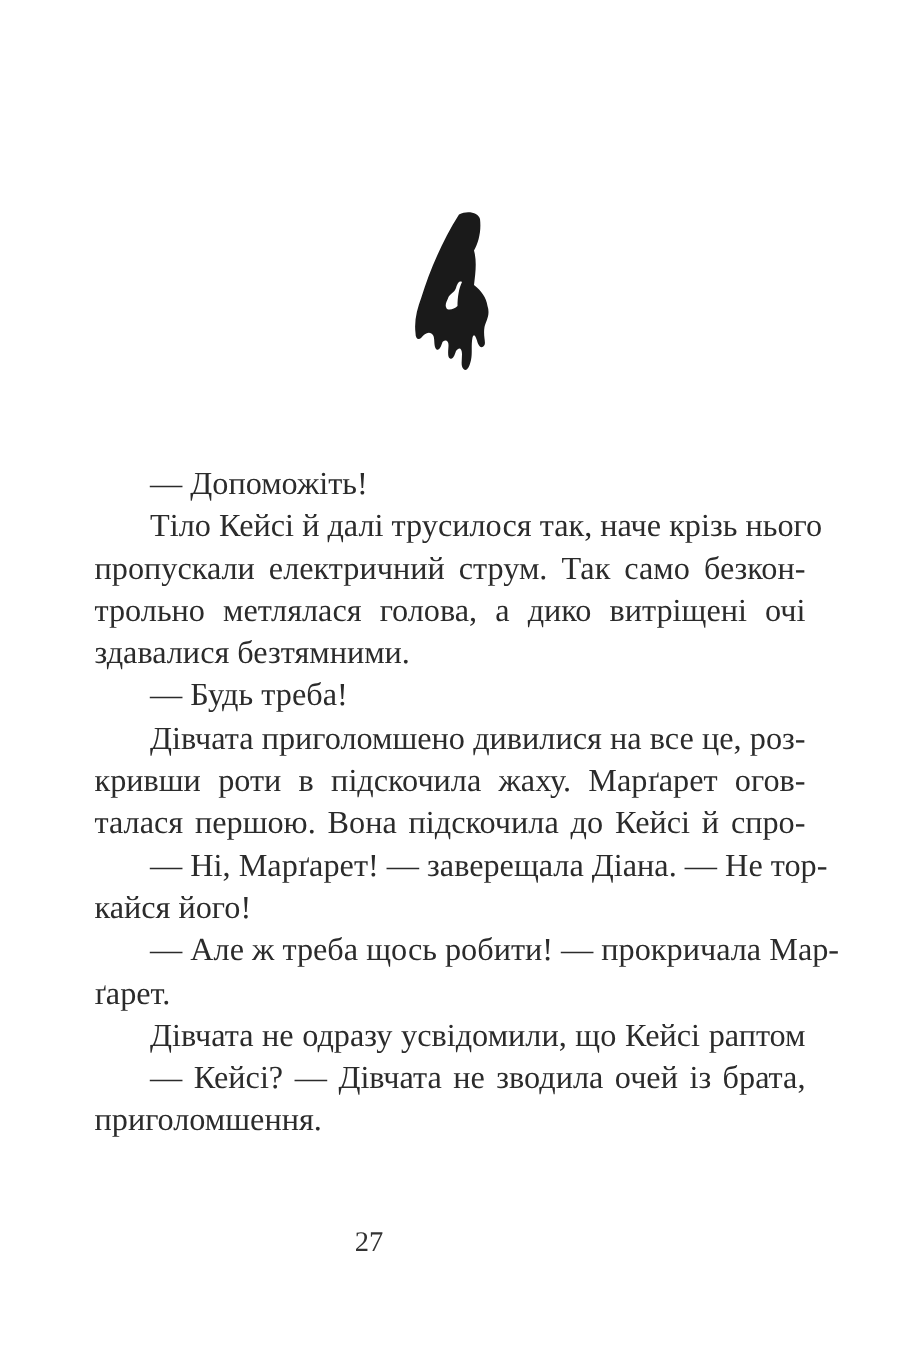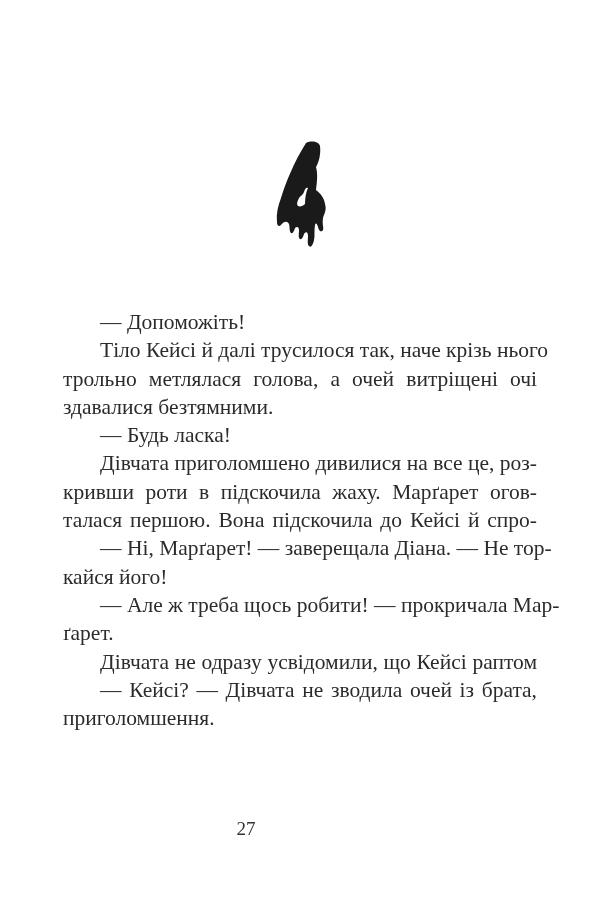--- a/index.html
+++ b/index.html
@@ -17,23 +17,24 @@
 
 <div class="chapter-num">
   <svg viewBox="0 0 70 115" width="70" height="115">
     <path fill="#1a1a1a" d="M34 3 C40 0 47 2 48 6 C49 14 47 22 44 27 C46 34 45 42 44 50 C49 54 52 58 53 64 C55 70 52 74 51 78 C50 84 52 88 51 90 C49 93 47 91 46 87 C45 84 44 82 43 85 C42 90 43 96 42 100 C41 105 39 108 37 106 C35 104 36 100 36 96 C36 92 34 91 32 94 C31 97 30 100 28 99 C26 98 27 93 27 90 C27 87 25 86 23 88 C22 91 21 94 19 93 C17 91 18 87 17 84 C15 80 11 82 9 85 C7 87 5 86 5 82 C4 74 6 66 9 58 C14 42 22 22 34 3 Z M26 66 C28 67 31 66 33 64 C33 58 34 52 36 48 C34 47 33 49 32 52 C31 55 28 56 27 58 C26 61 24 63 26 66 Z"></path>
   </svg>
 </div>
 
 <div class="text">
   <span class="line indent last">— Допоможіть!</span>
   <span class="line indent">Тіло Кейсі й далі трусилося так, наче крізь нього</span>
-  <span class="line">трольно метлялася голова, а очей витріщені очі</span>
+  <span class="line">пропускали електричний струм. Так само безкон-</span>
+  <span class="line">трольно метлялася голова, а дико витріщені очі</span>
   <span class="line last">здавалися безтямними.</span>
-  <span class="line indent last">— Будь ласка!</span>
+  <span class="line indent last">— Будь треба!</span>
   <span class="line indent">Дівчата приголомшено дивилися на все це, роз-</span>
   <span class="line">кривши роти в підскочила жаху. Марґарет огов-</span>
   <span class="line">талася першою. Вона підскочила до Кейсі й спро-</span>
   <span class="line indent">— Ні, Марґарет! — заверещала Діана. — Не тор-</span>
   <span class="line last">кайся його!</span>
   <span class="line indent">— Але ж треба щось робити! — прокричала Мар-</span>
   <span class="line last">ґарет.</span>
   <span class="line indent">Дівчата не одразу усвідомили, що Кейсі раптом</span>
   <span class="line indent">— Кейсі? — Дівчата не зводила очей із брата,</span>
   <span class="line last">приголомшення.</span>

